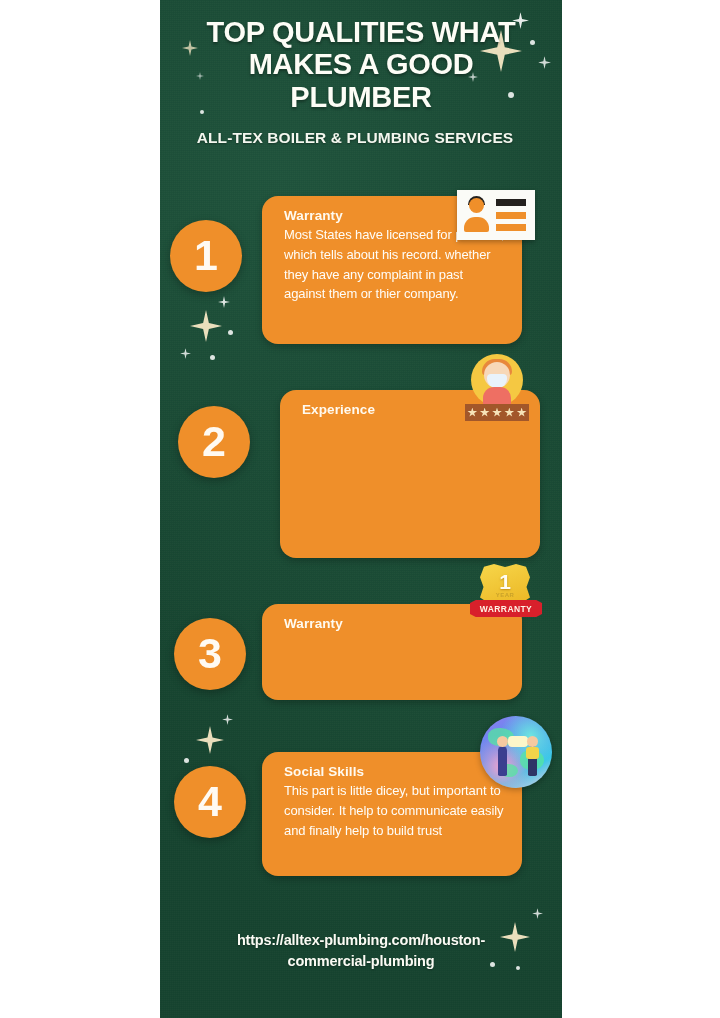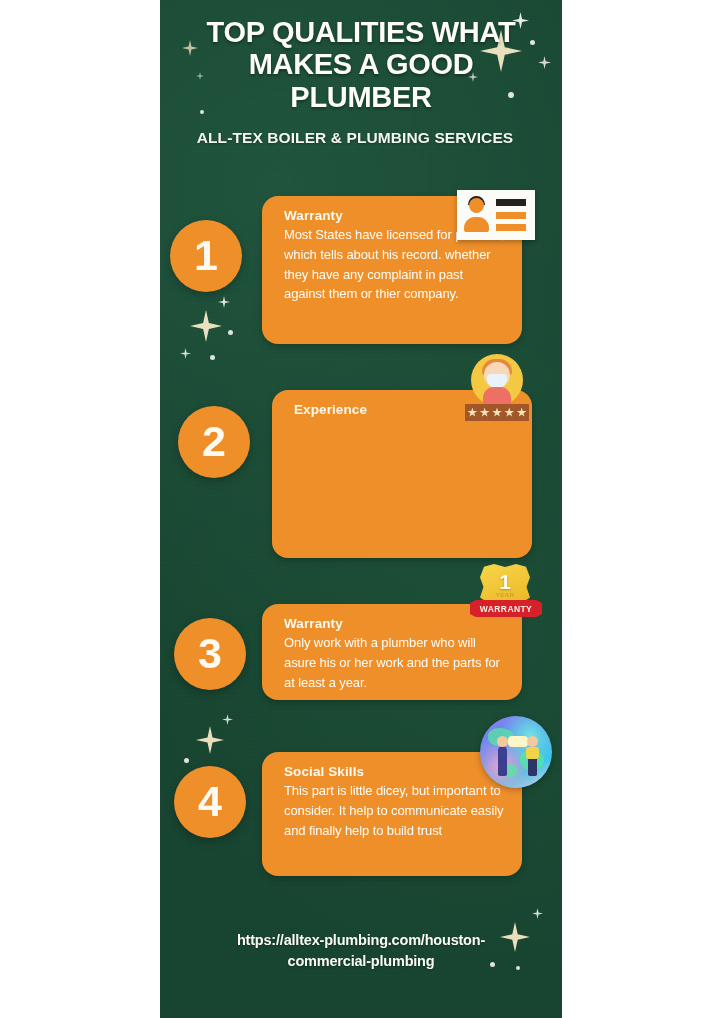--- a/index.html
+++ b/index.html
@@ -442,21 +442,21 @@
         <div class="hair"></div>
         <div class="head"></div>
         <div class="body"></div>
         <div class="bar b1"></div>
         <div class="bar b2"></div>
         <div class="bar b3"></div>
       </div>
     </div>
 
     <div class="item">
-      <div class="card" style="left:112px; top:390px; width:260px; height:168px;">
+      <div class="card" style="left:120px; top:390px; width:260px; height:168px;">
         <p class="card-title">Experience</p>
       </div>
       <div class="numcircle" style="left:18px; top:406px;">
         <span>2</span>
       </div>
       <div class="icon-avatar" style="left:305px; top:354px;">
         <div class="ring"></div>
         <div class="hair"></div>
         <div class="face"></div>
         <div class="mask"></div>
@@ -467,21 +467,20 @@
           <b></b>
           <b></b>
           <b></b>
         </div>
       </div>
     </div>
 
     <div class="item">
       <div class="card" style="left:102px; top:604px; width:260px; height:96px;">
         <p class="card-title">Warranty</p>
-        <p class="card-body">Only work with a plumber who will asure his or her work and the parts for at least a year.</p>
       </div>
       <div class="numcircle" style="left:14px; top:618px;">
         <span>3</span>
       </div>
       <div class="icon-warranty" style="left:310px; top:564px;">
         <div class="shield"></div>
         <div class="one">1</div>
         <div class="year">YEAR</div>
         <div class="ribbon">
           <span>WARRANTY</span>

